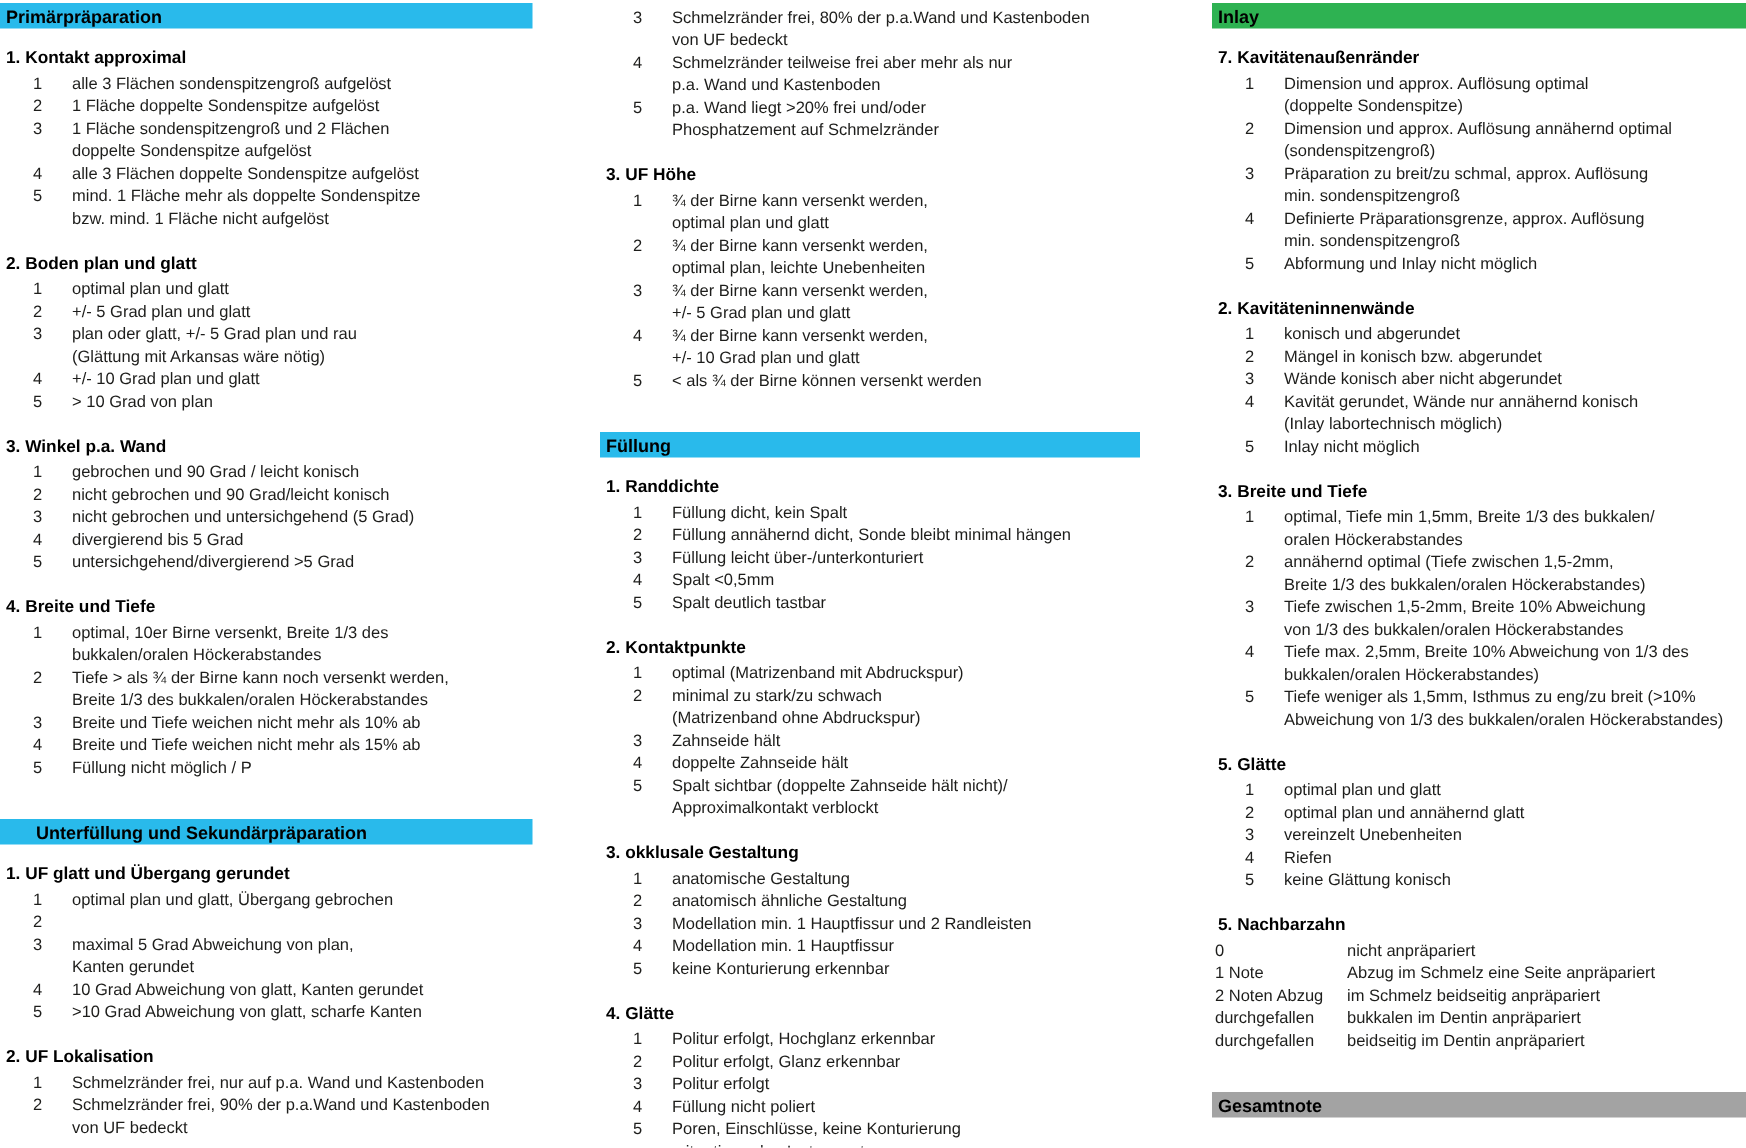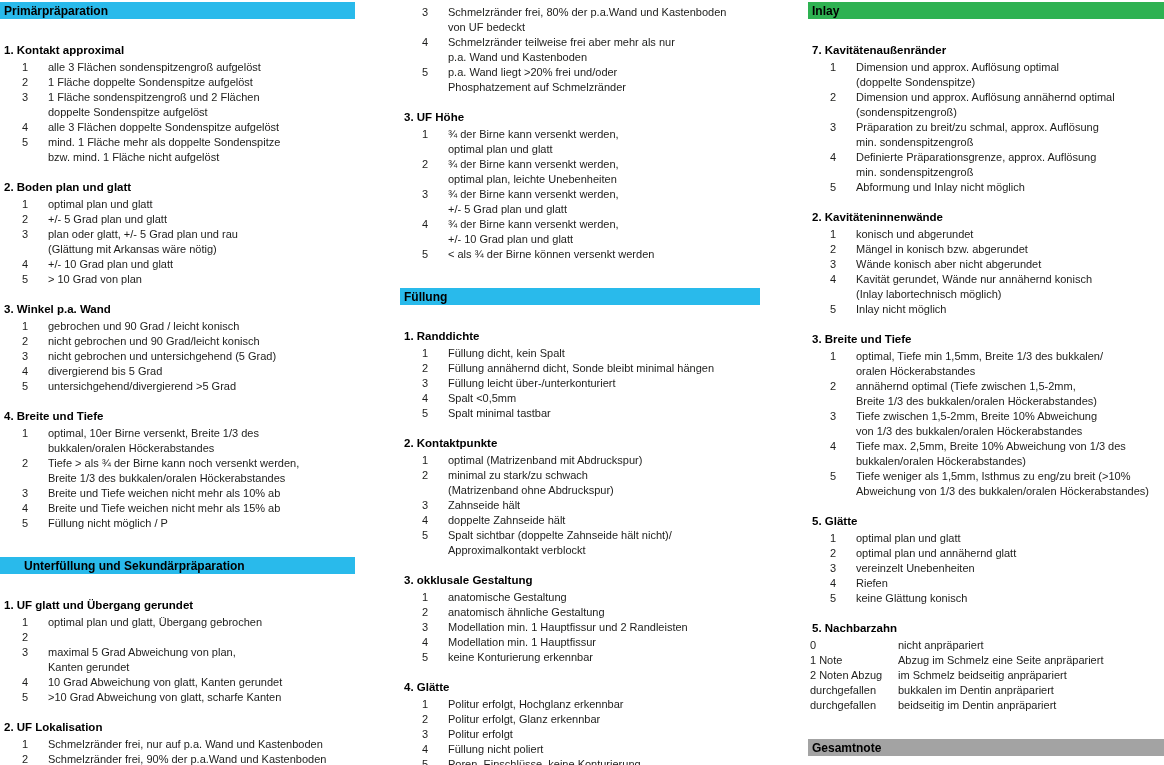--- a/index.html
+++ b/index.html
@@ -9,21 +9,21 @@
     font-family:"Liberation Sans","DejaVu Sans",sans-serif;
   }
   .page { display:flex; padding-top:2px; }
   .col { flex:none; }
   .col-0 { width:355px; margin-right:45px; }
   .col-1 { width:360px; margin-right:48px; }
   .col-2 { width:356px; }
 
   .bar {
     height:17px; display:flex; align-items:center;
-    padding-left:4px; margin-bottom:25px;
+    padding-left:4px; margin-bottom:14px;
   }
   .bar-mid { margin-top:26px; }
   .bar-label {
     font-weight:bold; font-size:12px; white-space:nowrap; color:#000;
   }
 
   .section { margin-top:16px; }
   .bar + .section { margin-top:0; }
   .col > .section:first-child { margin-top:3px; }
 
@@ -321,21 +321,21 @@
         </div>
         <div class="item">
           <span class="num">4</span>
           <div class="txt">
             <div>Spalt &lt;0,5mm</div>
           </div>
         </div>
         <div class="item">
           <span class="num">5</span>
           <div class="txt">
-            <div>Spalt minimal tastbar</div>
+            <div>Spalt deutlich tastbar</div>
           </div>
         </div>
       </div>
       <div class="section">
         <div class="sec-title">2. Kontaktpunkte</div>
         <div class="item">
           <span class="num">1</span>
           <div class="txt">
             <div>optimal (Matrizenband mit Abdruckspur)</div>
           </div>

